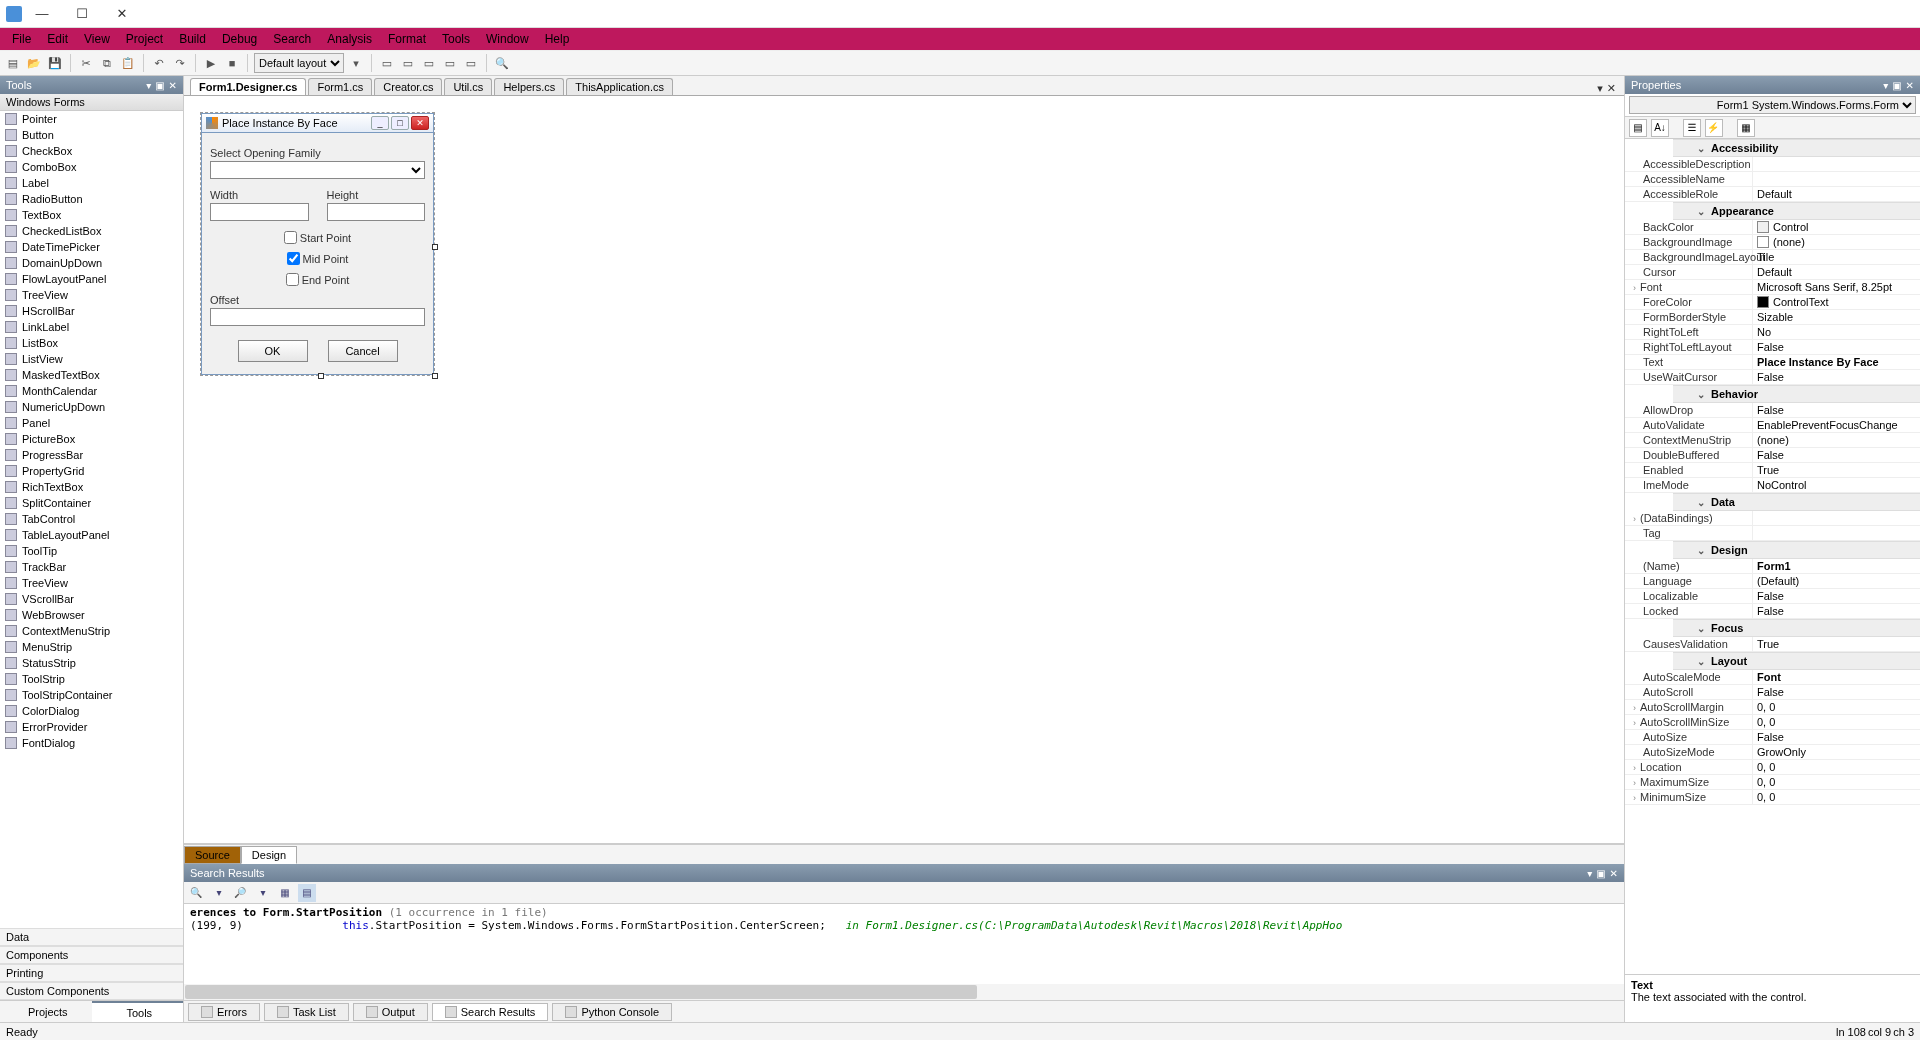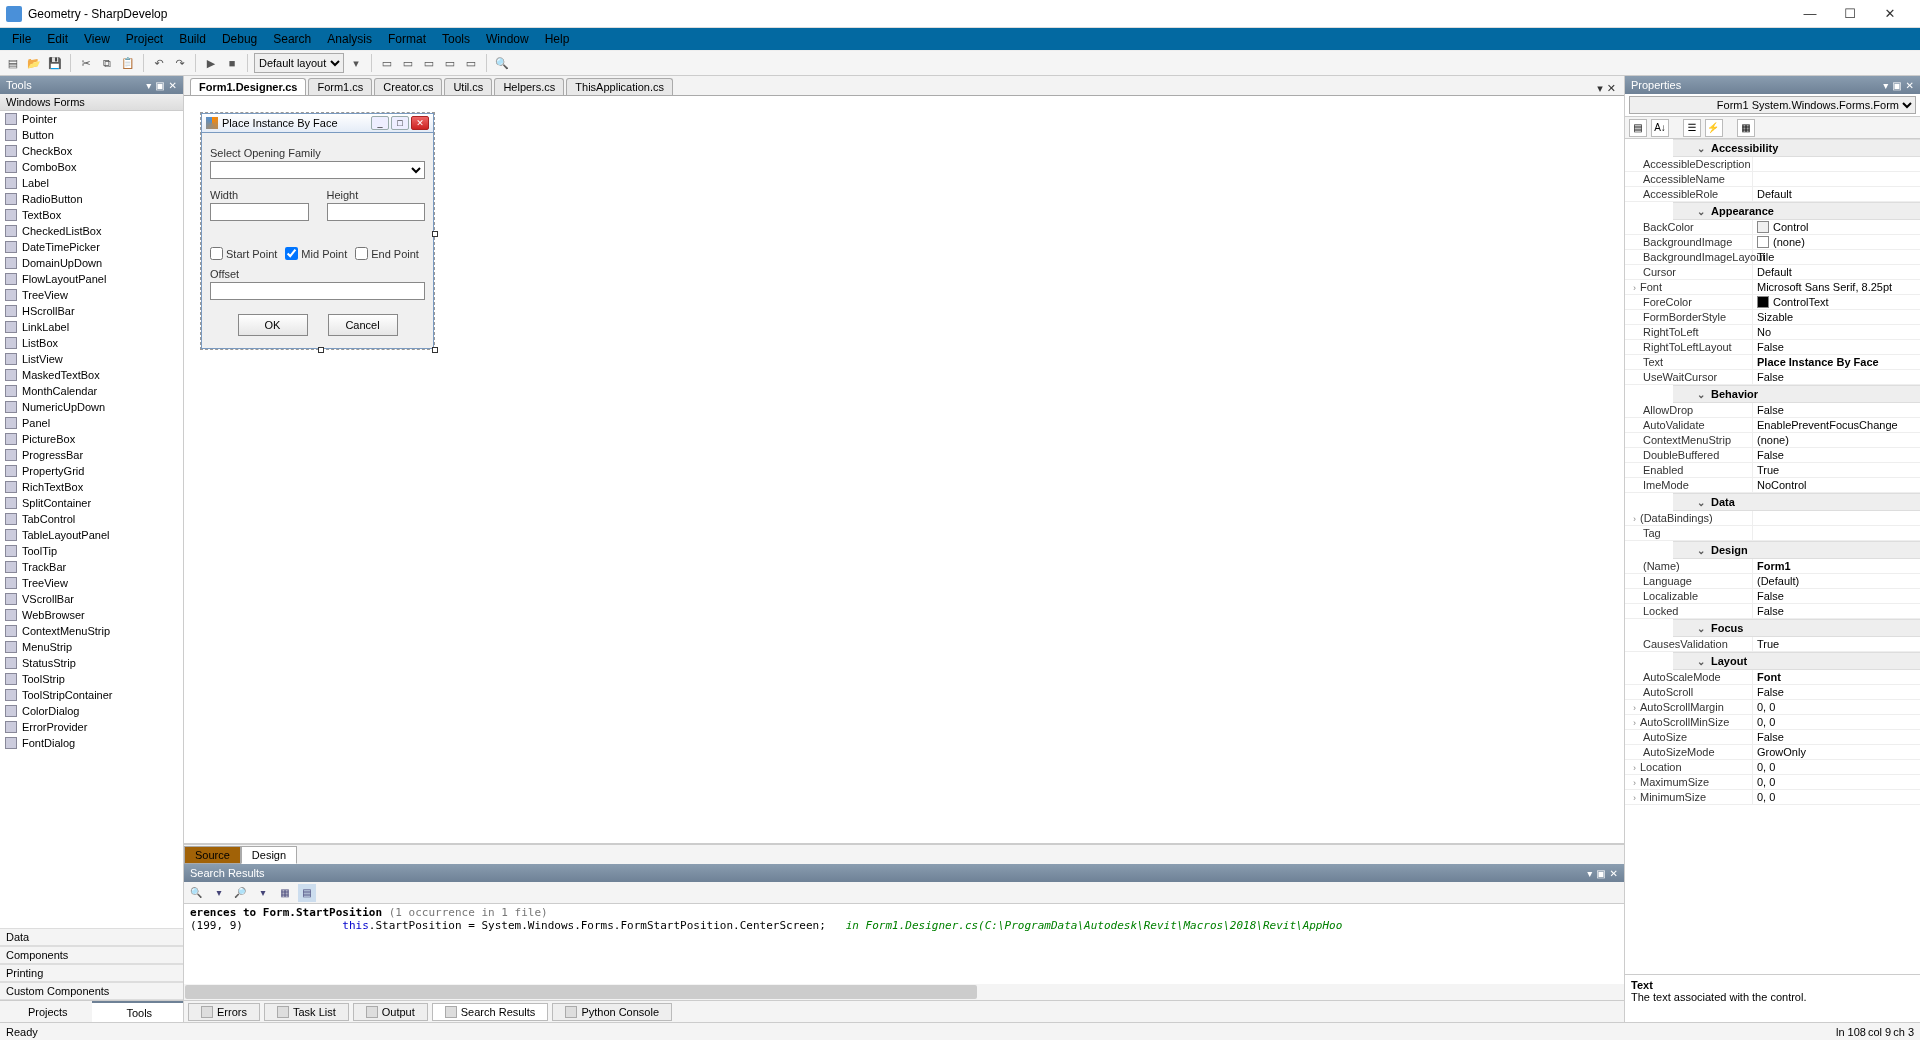--- a/index.html
+++ b/index.html
@@ -6,21 +6,21 @@
 body { font-family: "Segoe UI", Tahoma, sans-serif; font-size: 11px; background: #fff; color: #000; overflow: hidden; width: 1920px; height: 1040px; }
 
 
 .titlebar { height: 28px; background: #fff; display: flex; align-items: center; padding: 0 6px; border-bottom: 1px solid #ddd; }
 .titlebar .icon { width: 16px; height: 16px; background:#4a90d9; margin-right:6px; border-radius:2px; }
 .titlebar .title { flex:1; font-size:12px; }
 .titlebar .winbtns { display:flex; gap:12px; padding-right:10px; }
 .titlebar .winbtn { width:28px; height:20px; display:flex; align-items:center; justify-content:center; font-size:13px; color:#333; cursor:default; }
 
 
-.menubar { height: 22px; background:#0369a1; display:flex; align-items:center; padding: 0 4px; font-size:12px; }
+.menubar { height: 22px; background:#be185d; display:flex; align-items:center; padding: 0 4px; font-size:12px; }
 .menubar .menuitem { padding: 2px 8px; cursor:default; }
 
 
 .toolbar { height: 26px; background:#f5f5f5; border-top:1px solid #eee; border-bottom:1px solid #ccc; display:flex; align-items:center; padding:0 4px; gap:3px; }
 .toolbar .tbtn { width:18px; height:18px; display:flex; align-items:center; justify-content:center; font-size:11px; color:#555; border:1px solid transparent; }
 .toolbar .sep { width:1px; height:18px; background:#ccc; margin:0 3px; }
 .toolbar select { font-size:11px; height:20px; border:1px solid #aaa; }
 
 
 .mainrow { display:flex; height: calc(100% - 28px - 22px - 26px - 18px); }
@@ -52,21 +52,21 @@
 .fd-titlebar .icon { width:12px; height:12px; background:conic-gradient(#f80,#4a90d9); margin-right:4px; }
 .fd-titlebar .title { flex:1; }
 .fd-winbtn { width:18px; height:14px; margin-left:2px; display:flex; align-items:center; justify-content:center; border:1px solid #9aa; border-radius:2px; font-size:9px; background:#eef; }
 .fd-winbtn.close { background:linear-gradient(#e66,#c22); color:#fff; border-color:#a22; }
 .fd-body { background:#f0f0f0; border:1px solid #7a9ac0; border-top:none; padding:10px 8px 12px; font-size:11px; }
 .fd-body label { display:block; margin:4px 0 2px; font-size:11px; color:#333; }
 .fd-body input[type=text] { width:100%; height:18px; border:1px solid #888; padding:0 2px; font-size:11px; }
 .fd-body select { width:100%; height:18px; border:1px solid #888; font-size:11px; background:#fff; }
 .fd-row { display:flex; gap:18px; margin-top:6px; }
 .fd-row > div { flex:1; }
-.fd-checks { display:flex; gap:8px; margin-top:26px; font-size:11px; align-items:center; }
+.fd-checks { display:flex; gap:8px; margin-top:10px; font-size:11px; align-items:center;flex-direction:column; }
 .fd-checks label { display:flex; align-items:center; gap:3px; margin:0; }
 .fd-btnrow { display:flex; justify-content:center; gap:20px; margin-top:14px; }
 .fd-btnrow button { width:70px; height:22px; font-size:11px; border:1px solid #888; background:linear-gradient(#fff,#e6e6e6); cursor:default; }
 
 .src-design-tabs { height:20px; display:flex; align-items:center; border-top:1px solid #ccc; background:#f4f4f4; }
 .src-design-tabs .tab { padding: 2px 10px; border:1px solid #aaa; font-size:11px; background:#a16207; cursor:default; }
 .src-design-tabs .tab.active { background:#fff; border-bottom-color:#fff; }
 
 
 .bottompanel .panel-header { background:linear-gradient(#8a9db0,#6e8196); }
@@ -104,21 +104,20 @@
 
 
 .statusbar { height:18px; background:#f4f4f4; border-top:1px solid #ccc; display:flex; align-items:center; padding:0 6px; font-size:11px; justify-content:space-between; }
 .statusbar .right { display:flex; gap:2px; }
 </style>
 </head>
 <body>
 
 <div class="titlebar">
   <span class="icon"></span>
-  <span class="title">Geometry - SharpDevelop</span>
   <div class="winbtns">
     <span class="winbtn">—</span>
     <span class="winbtn">☐</span>
     <span class="winbtn">✕</span>
   </div>
 </div>
 
 <div class="menubar" id="menubar">
     <span class="menuitem">File</span>
     <span class="menuitem">Edit</span>

